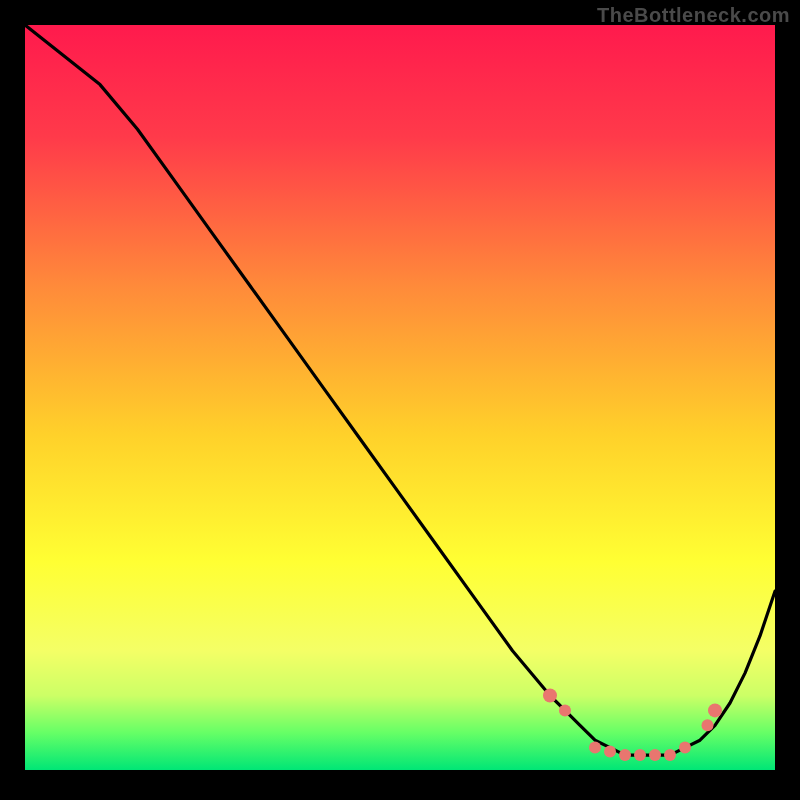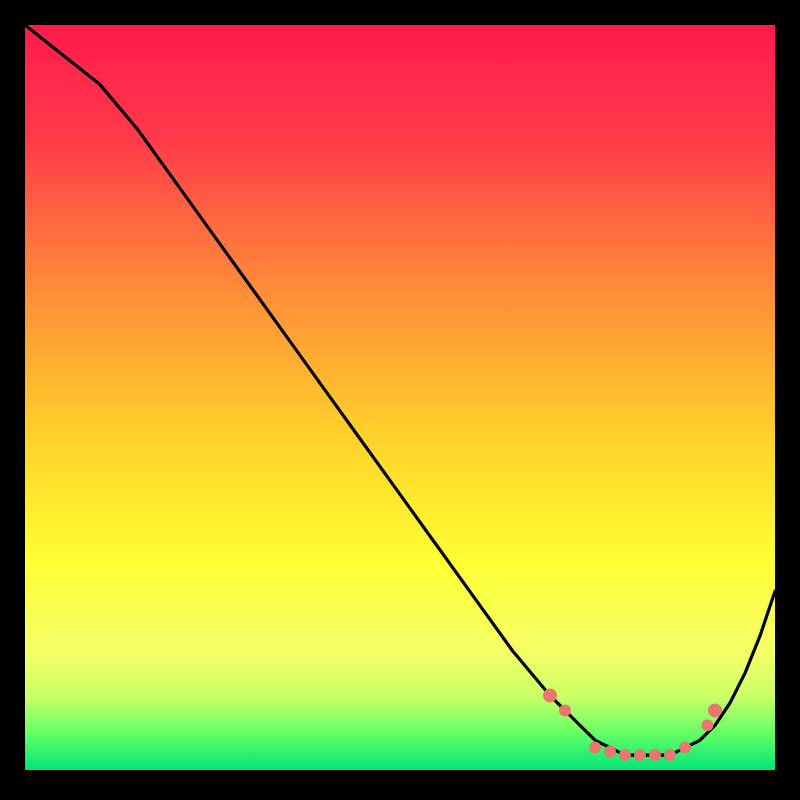--- a/index.html
+++ b/index.html
@@ -30,20 +30,21 @@
   svg {
     position: absolute;
     top: 0;
     left: 0;
   }
 </style>
 </head>
 <body>
 
 <div class="stage">
+  <div class="watermark">TheBottleneck.com</div>
   <svg id="chart-svg" width="800" height="800" viewBox="0 0 800 800">
     <defs>
       <linearGradient id="bg-grad" x1="0" y1="0" x2="0" y2="1">
           <stop offset="0.0%" stop-color="#ff1a4d"></stop>
           <stop offset="15.0%" stop-color="#ff3a4a"></stop>
           <stop offset="35.0%" stop-color="#ff8a3a"></stop>
           <stop offset="55.0%" stop-color="#ffd12a"></stop>
           <stop offset="72.0%" stop-color="#ffff33"></stop>
           <stop offset="84.0%" stop-color="#f4ff66"></stop>
           <stop offset="90.0%" stop-color="#ccff66"></stop>

